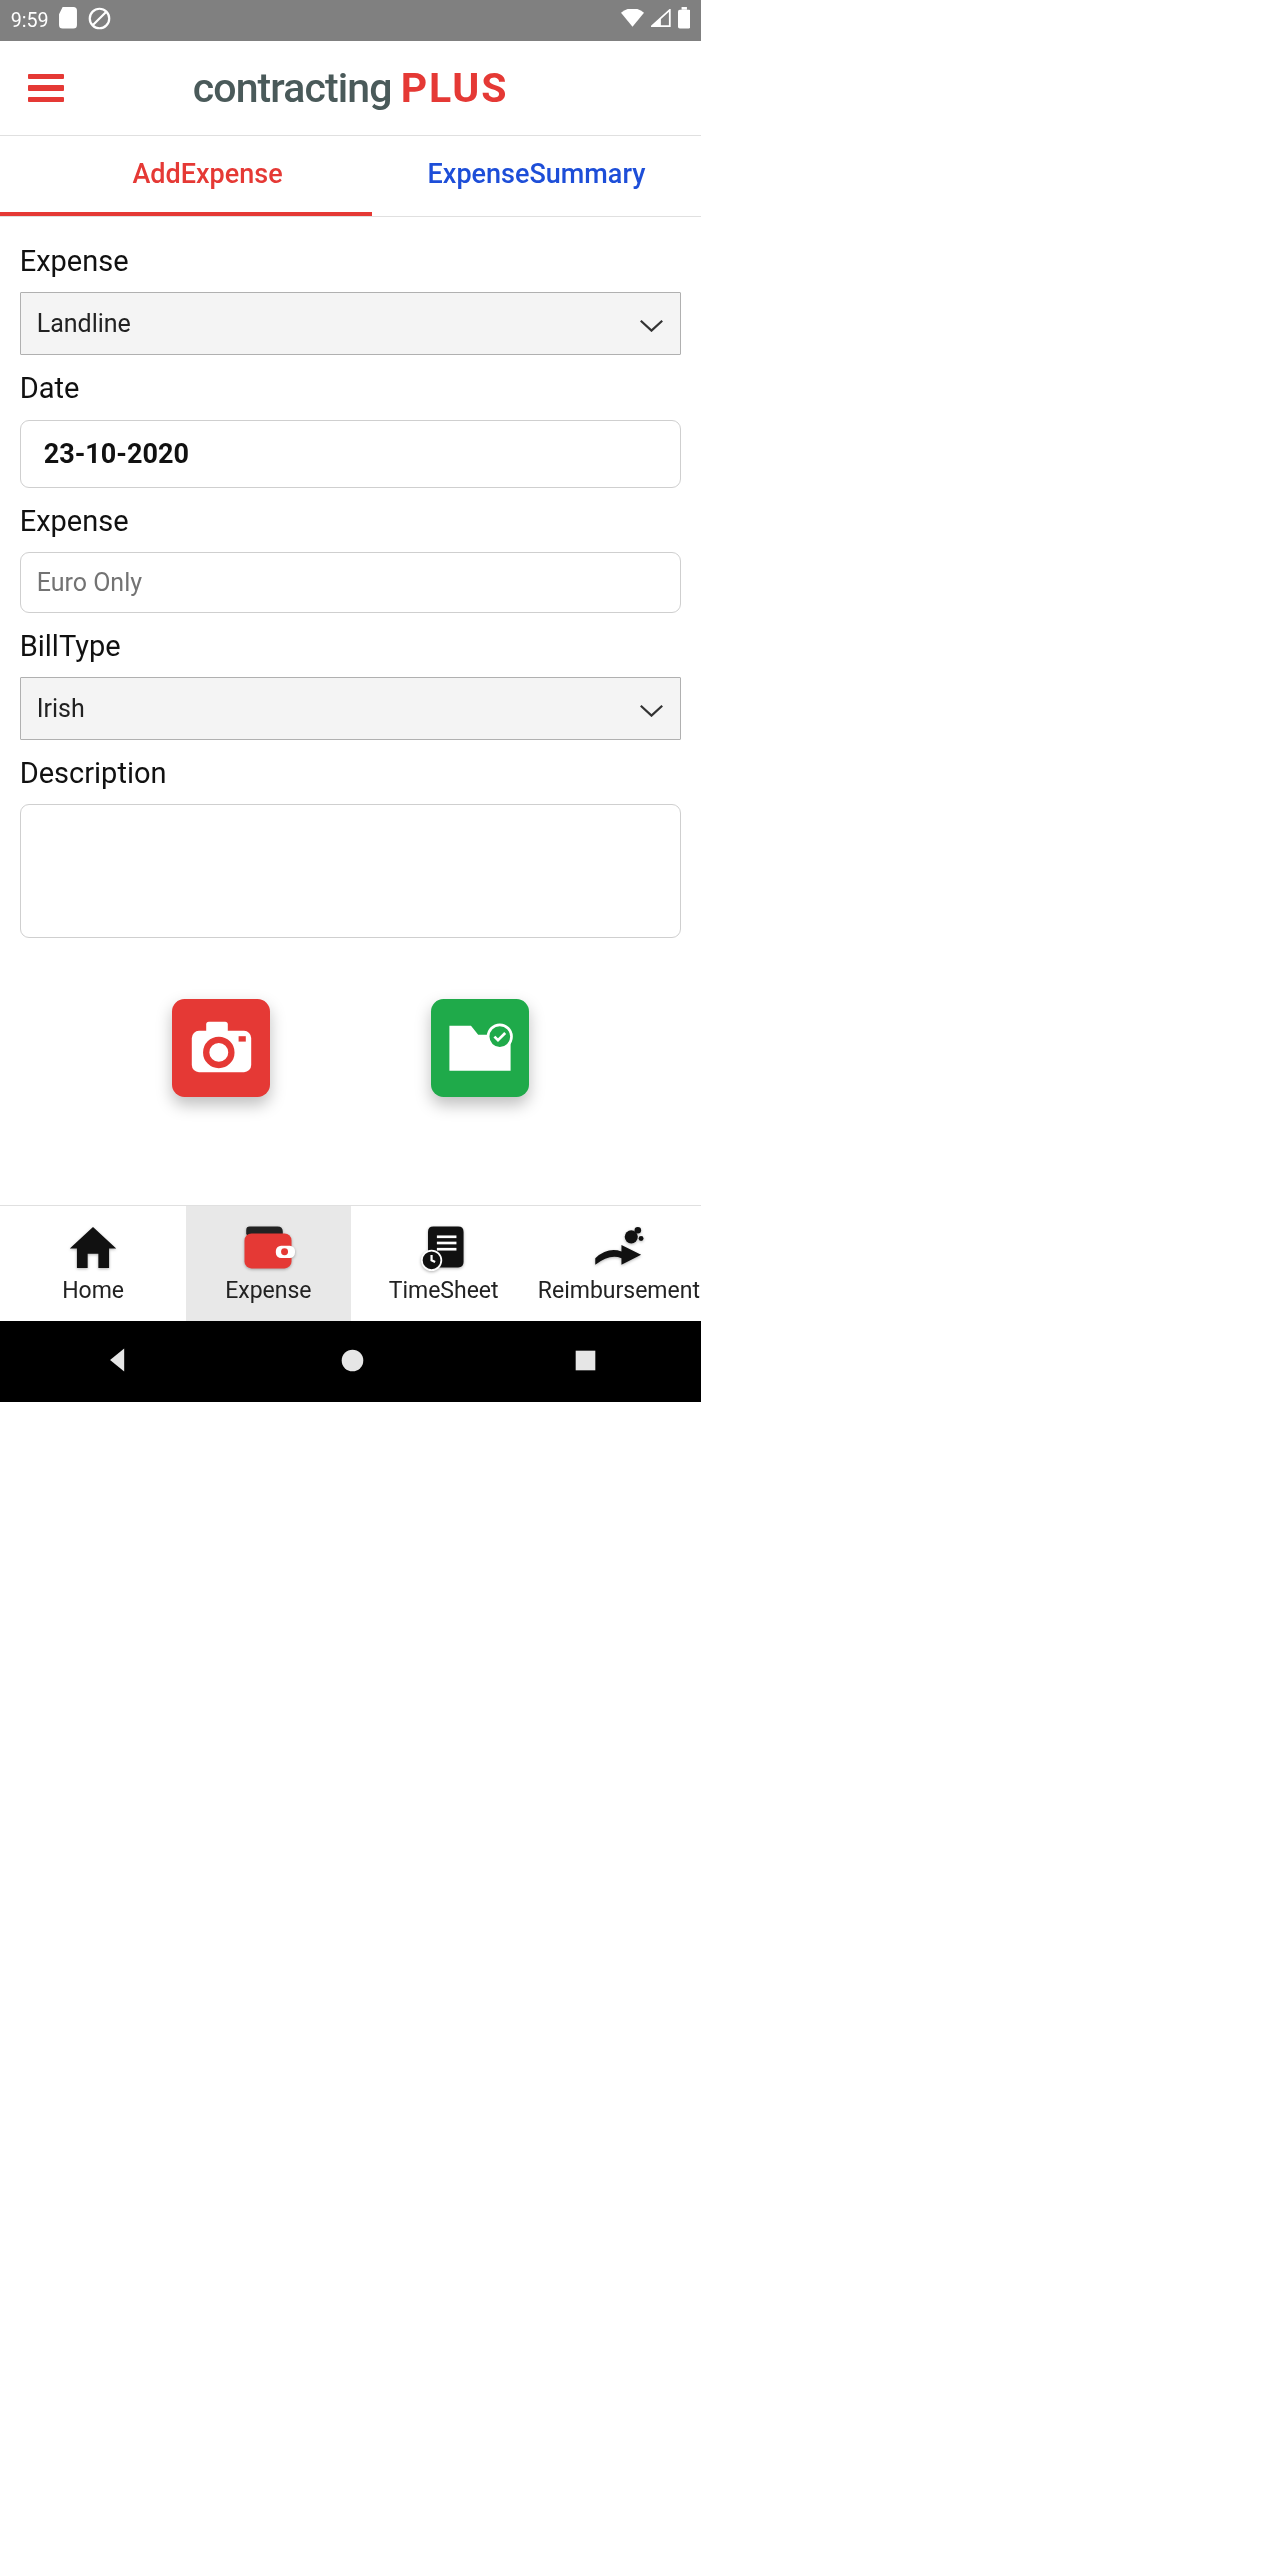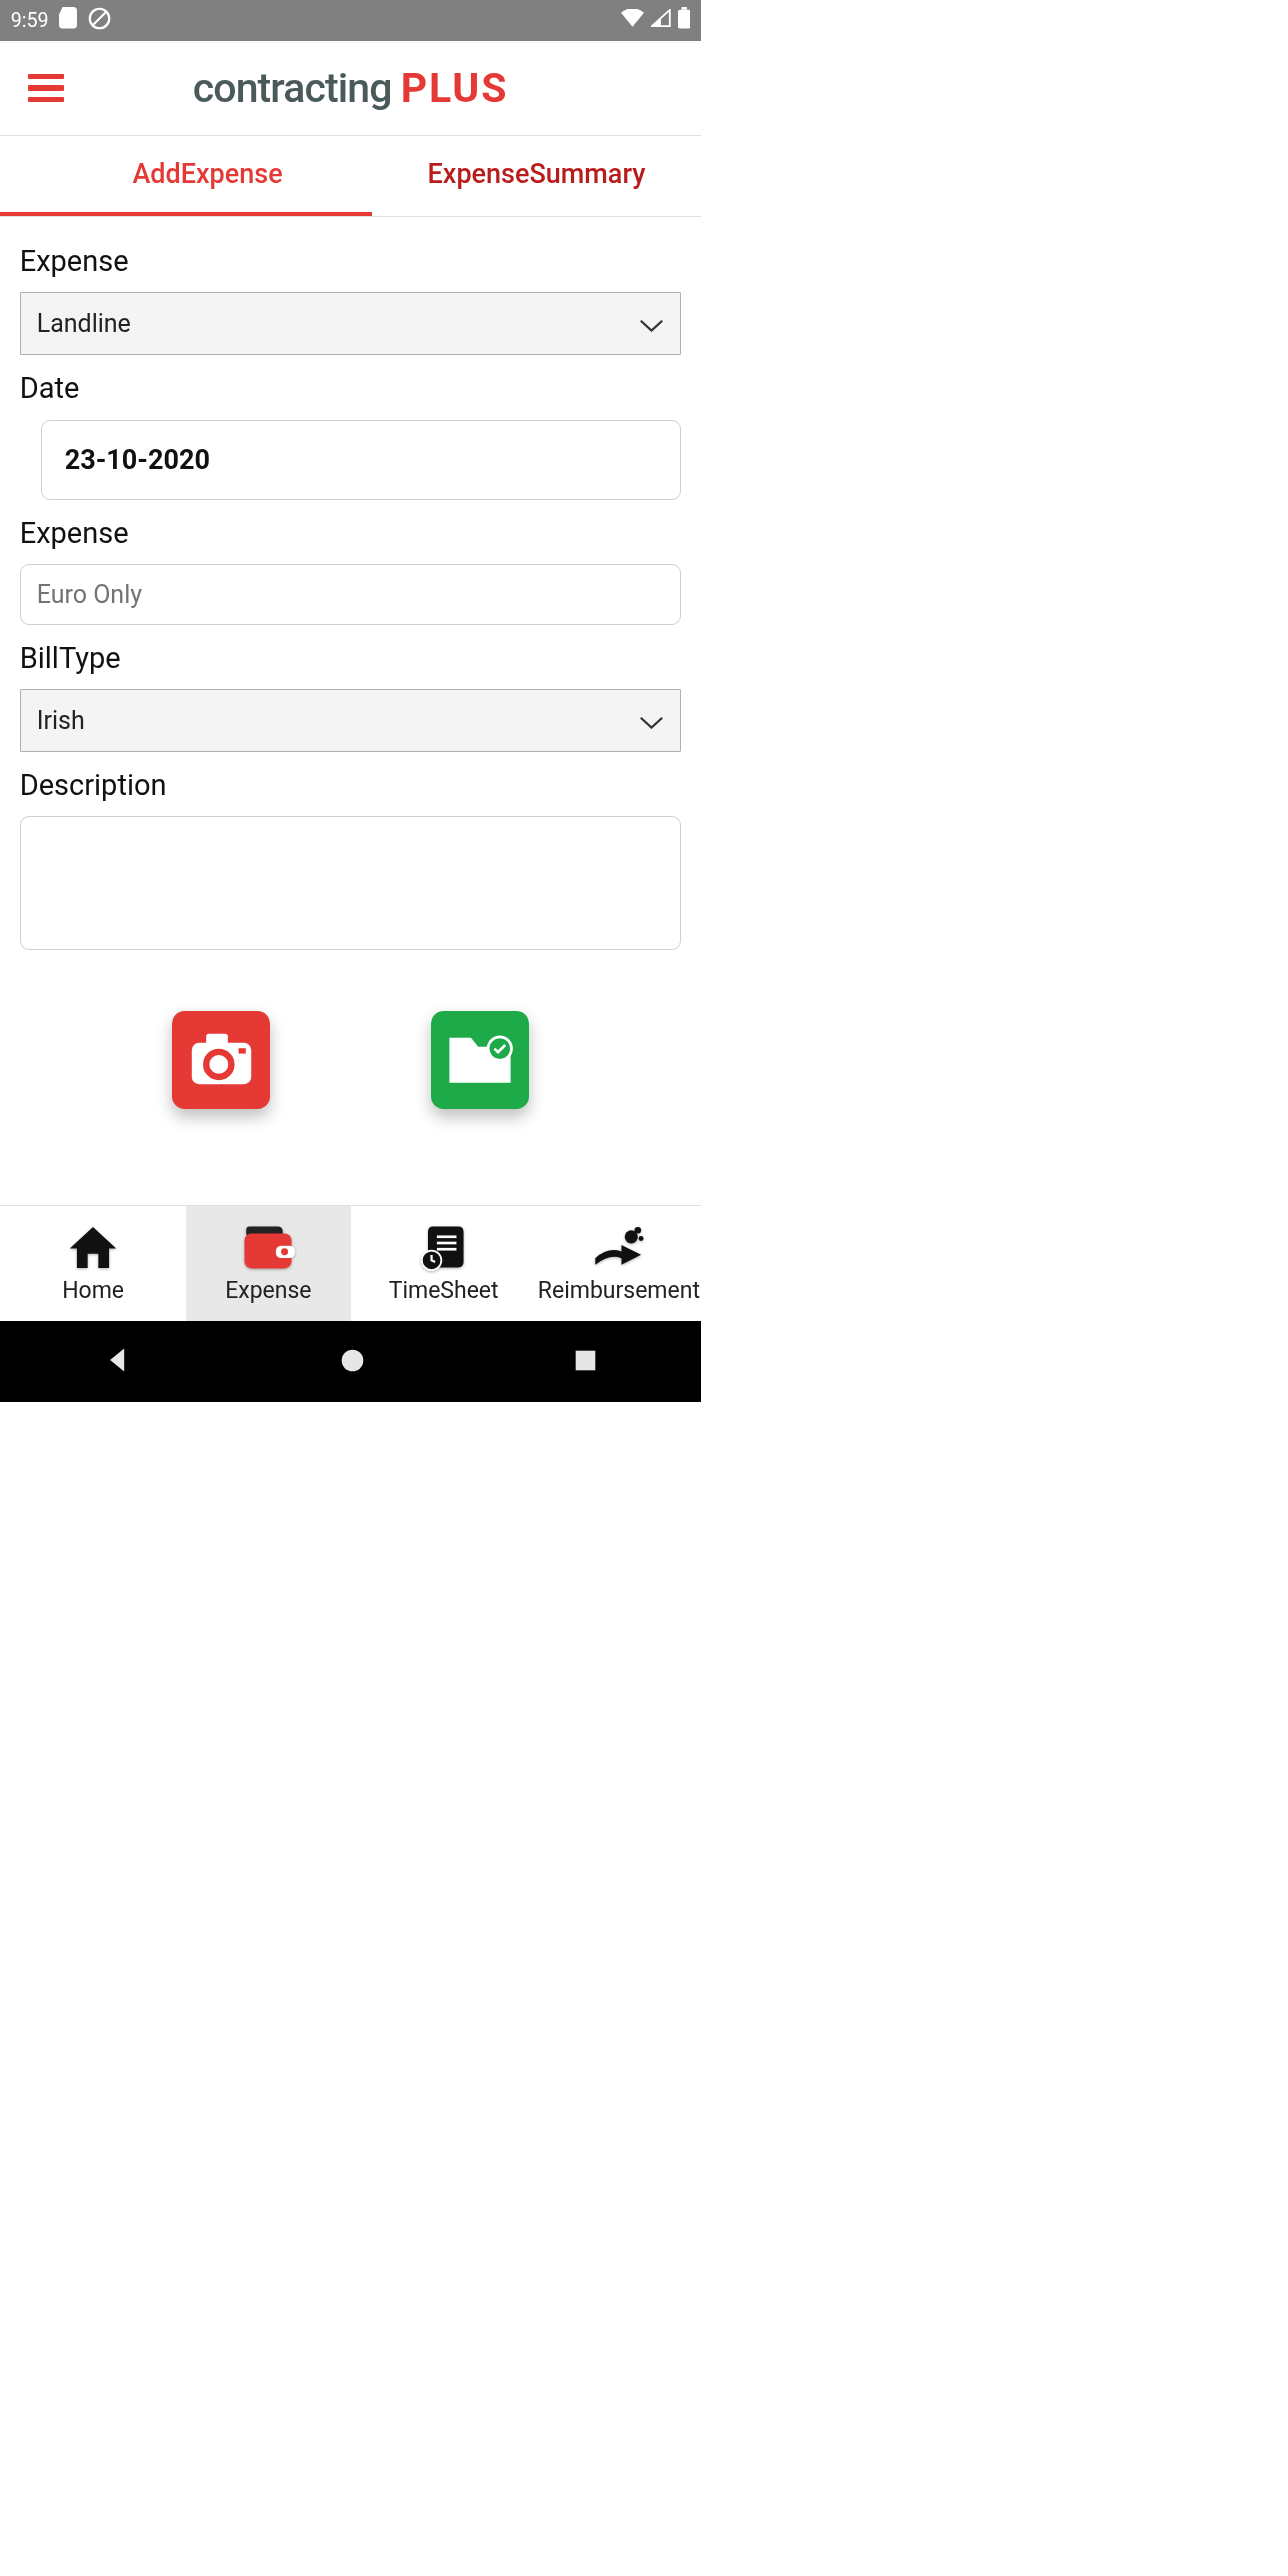--- a/index.html
+++ b/index.html
@@ -13,30 +13,30 @@
   
   .app-header { height: 95px; display: flex; align-items: center; border-bottom: 0.9px solid #e0e0e0; position: relative; padding: 0 28px; }
   .hamburger { width: 36px; height: 29px; display: flex; flex-direction: column; justify-content: space-between; }
   .hamburger span { height: 5.4px; background: #e53935; border-radius: 0.9px; }
   .brand { position: absolute; left: 50%; transform: translateX(-50%); font-size: 41px; font-weight: 500; letter-spacing: -0.9px; }
   .brand-dark { color: #4a5a5a; }
   .brand-red { color: #e53935; font-weight: 700; letter-spacing: 1.8px; }
 
   
   .tabs { display: flex; height: 81px; border-bottom: 0.9px solid #e0e0e0; }
-  .tab { flex: 1; display: flex; align-items: center; justify-content: center; font-size: 27px; font-weight: 500; color: #b91c1c; border-bottom: 4.5px solid transparent; }
+  .tab { flex: 1; display: flex; align-items: center; justify-content: center; font-size: 27px; font-weight: 500; color: #1d4ed8; border-bottom: 4.5px solid transparent; }
   .tab.active { color: #e53935; border-bottom-color: #e53935; padding-left: 43px; }
 
   
   .form-area { flex: 1; padding: 27px 19.7px 0 19.7px; display: flex; flex-direction: column; gap: 0; }
   .field-group { margin-bottom: 16px; }
   .field-label { font-size: 29px; color: #111; margin-bottom: 14.3px; }
   .select-box { display: flex; align-items: center; justify-content: space-between; height: 63px; padding: 0 16px; background: #f4f4f4; border: 0.9px solid #b0b0b0; border-radius: 1px; font-size: 25px; color: #222; }
   .chevron { width: 25px; height: 13.4px; }
-  .input-box { height: 80px; padding: 0 23px; border: 1.8px solid #cfcfcf; border-radius: 9px; font-size: 27px; font-weight: 700; color: #111; display: flex; align-items: center; margin-left: 21px; }
+  .input-box { height: 68px; padding: 0 23px; border: 1.8px solid #cfcfcf; border-radius: 9px; font-size: 27px; font-weight: 700; color: #111; display: flex; align-items: center; }
   .input-amount { height: 61px; padding: 0 16px; border: 1.8px solid #cfcfcf; border-radius: 9px; font-size: 25px; color: #737373; display: flex; align-items: center; }
   .textarea-box { height: 134px; border: 1.8px solid #cfcfcf; border-radius: 9px; }
 
   
   .action-row { display: flex; justify-content: center; gap: 161px; margin-top: 45px; }
   .action-btn { width: 98px; height: 98px; border-radius: 12.5px; display: flex; align-items: center; justify-content: center; box-shadow: 0 7.2px 16px rgba(0,0,0,0.25); }
   .action-camera { background: #e53935; }
   .action-folder { background: #1faa4a; position: relative; }
 
   

